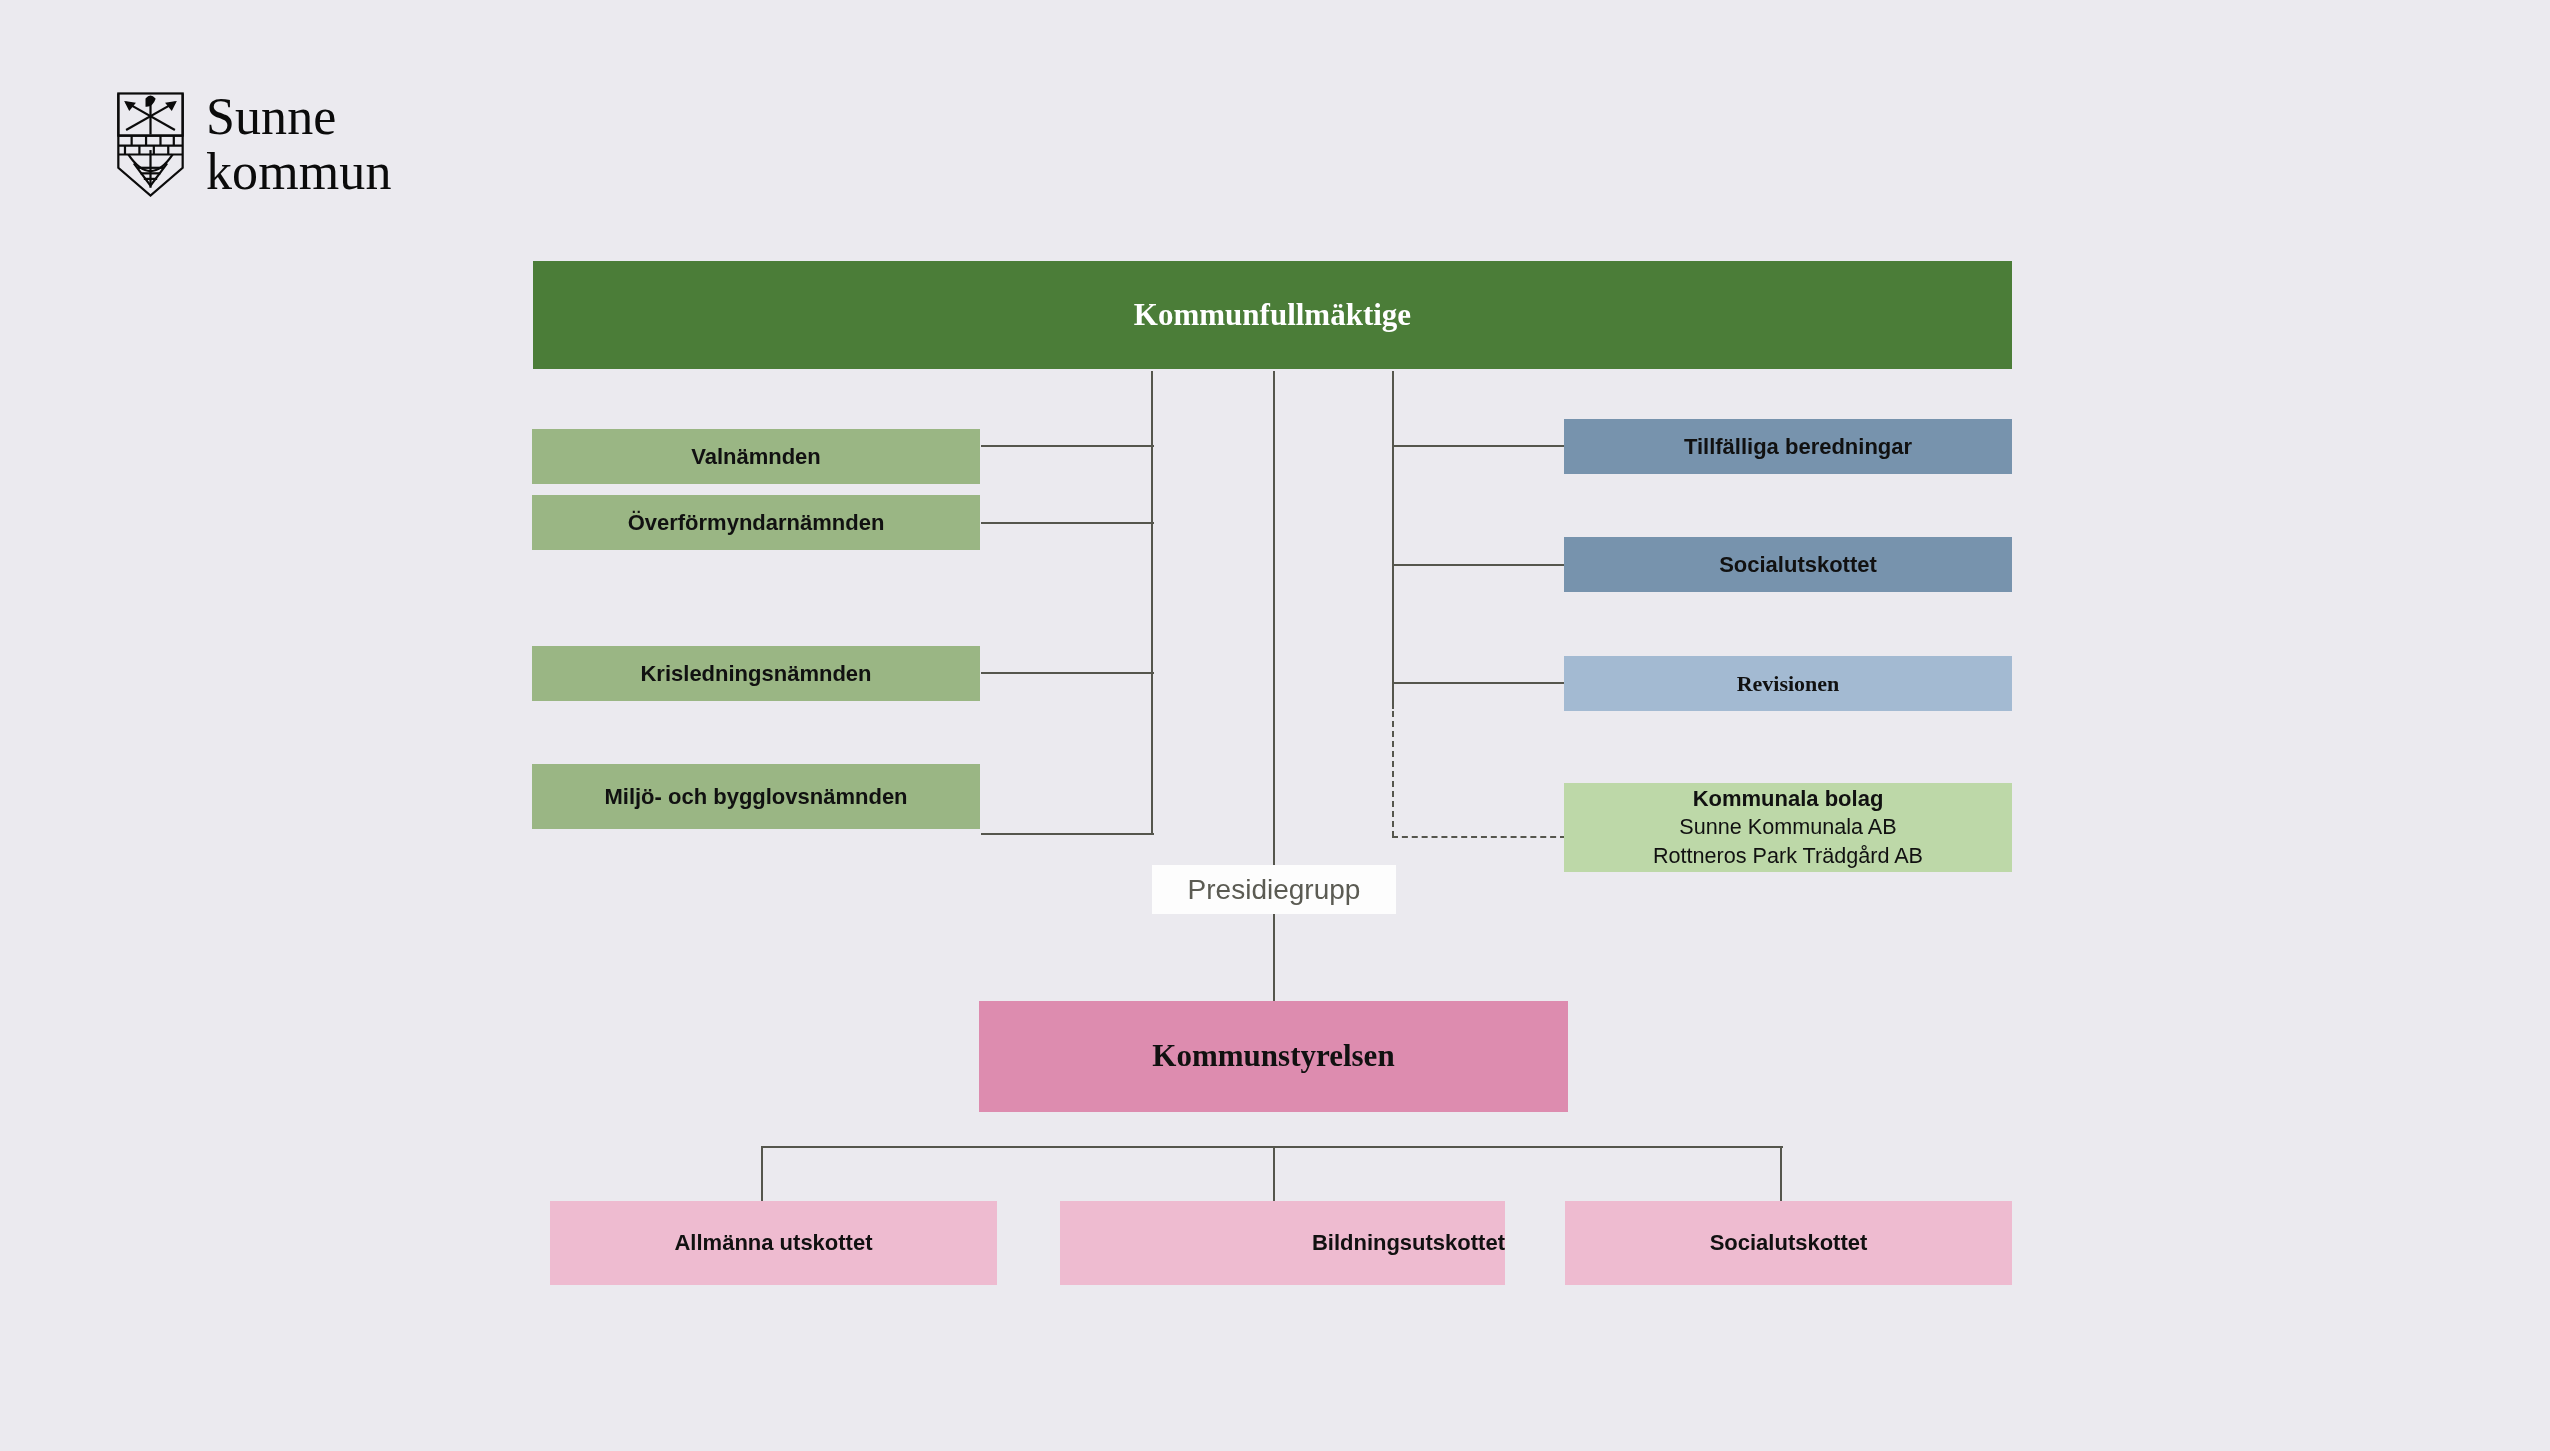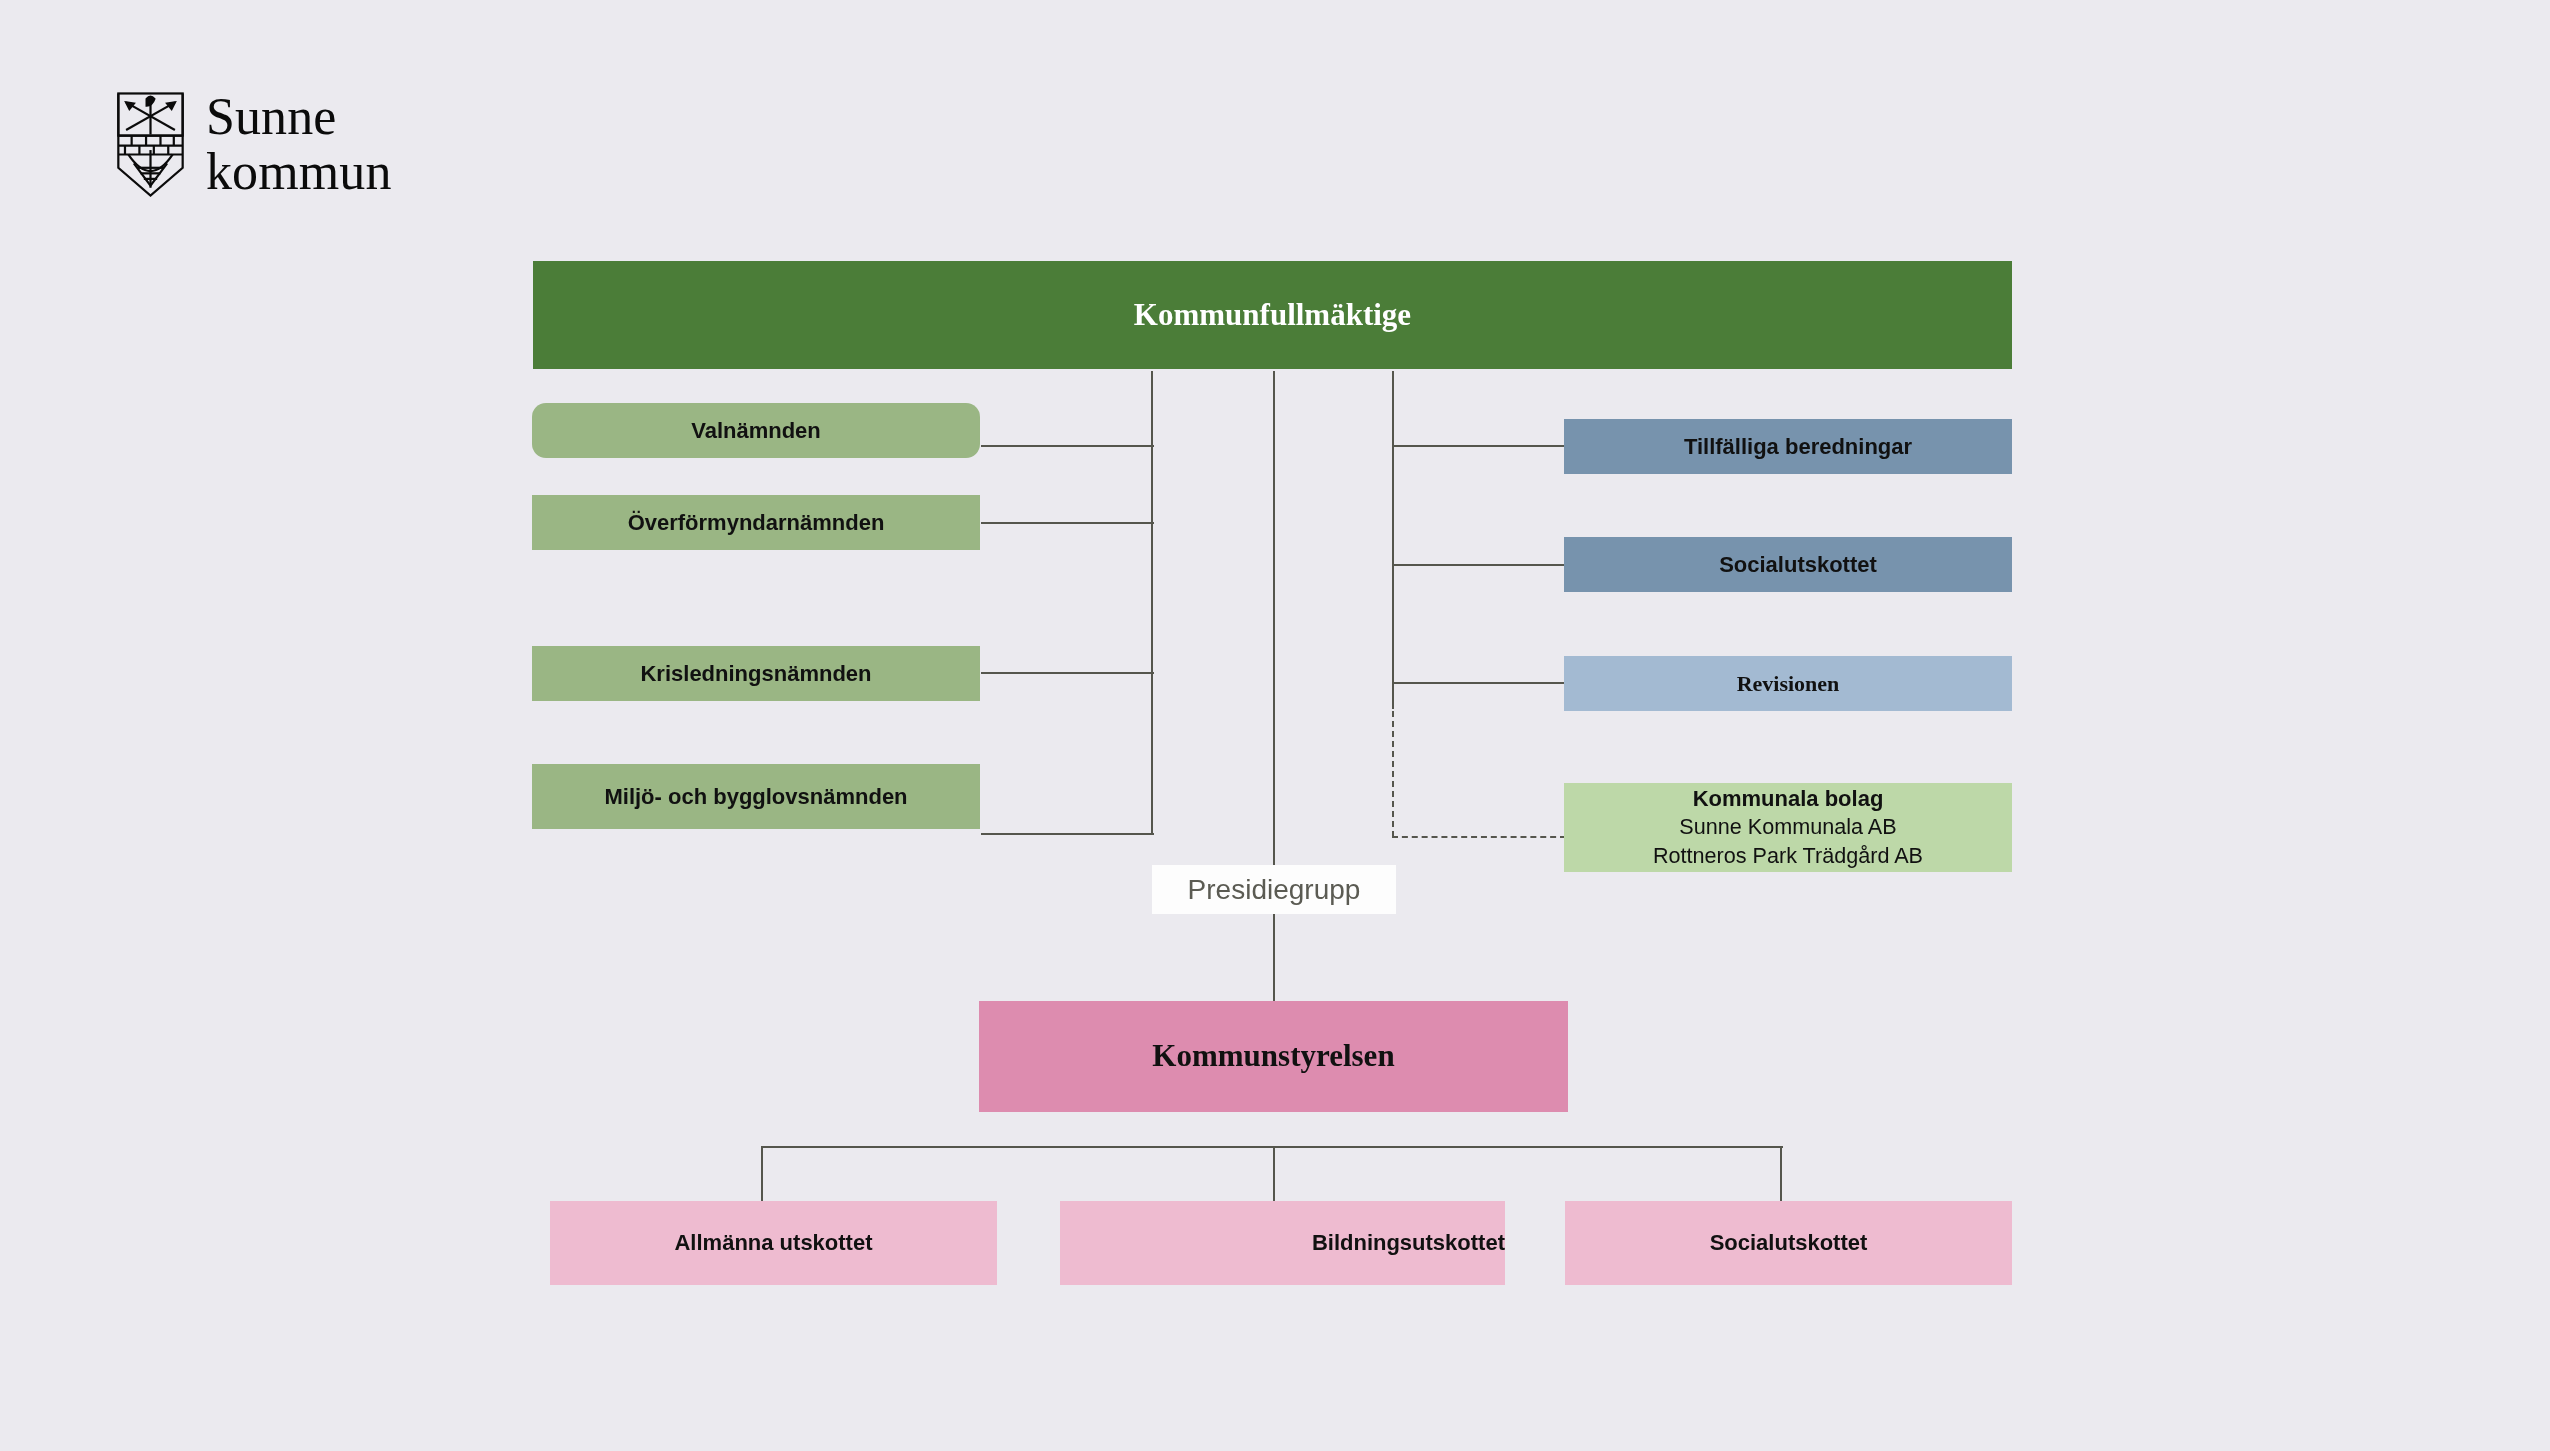--- a/index.html
+++ b/index.html
@@ -242,21 +242,21 @@
 
   <div class="line hline" style="left:761px; top:1146px; width:1022px;"></div>
   <div class="line vline" style="left:761px; top:1146px; height:56px;"></div>
   <div class="line vline" style="left:1273px; top:1146px; height:56px;"></div>
   <div class="line vline" style="left:1780px; top:1146px; height:56px;"></div>
 
   <div class="node" id="node-kf">
     <span class="title">Kommunfullmäktige</span>
   </div>
 
-  <div class="node node-sage" style="top:403px;border-radius:14px;">
+  <div class="node node-sage" style="top:429px;">
     <span class="title">Valnämnden</span>
   </div>
   <div class="node node-sage" style="top:495px;">
     <span class="title">Överförmyndarnämnden</span>
   </div>
   <div class="node node-sage" style="top:646px;">
     <span class="title">Krisledningsnämnden</span>
   </div>
   <div class="node node-sage" style="top:764px; height:65px;">
     <span class="title">Miljö- och bygglovsnämnden</span>

